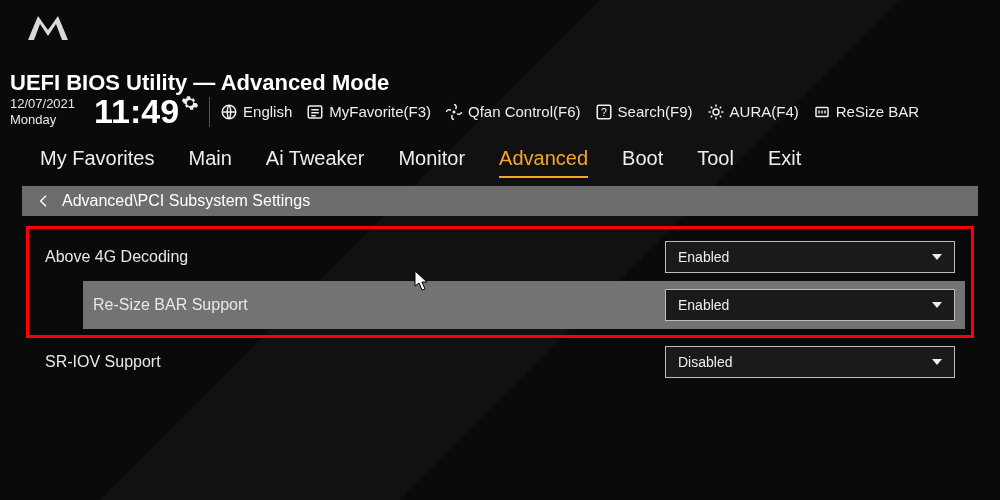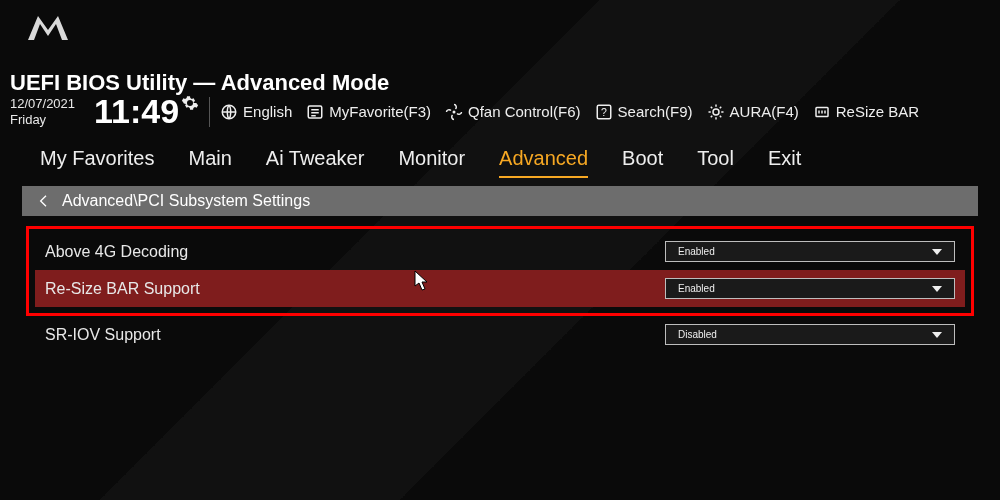--- a/index.html
+++ b/index.html
@@ -71,26 +71,26 @@
     margin: 10px 26px 0 26px;
   }
   .highlight-box {
     border: 3px solid #ff0000;
     padding: 4px 6px 6px 6px;
   }
   .row {
     display: flex; align-items: center; justify-content: space-between;
     padding: 8px 10px; font-size: 16px; gap: 28px;
   }
-  .row.hover { background: #7f1d1d; }
+  .row.hover { background: #737373; margin-left: 48px; }
   .select {
-    width: 290px; height: 21px;
+    width: 290px; height: 32px;
     background: #1a1a1a; border: 1px solid #bdbdbd;
     display: flex; align-items: center; justify-content: space-between;
-    padding: 0 12px; color: #eee; font-size: 10px; cursor: pointer;
+    padding: 0 12px; color: #eee; font-size: 14px; cursor: pointer;
   }
   .select .caret {
     width: 0; height: 0;
     border-left: 5px solid transparent;
     border-right: 5px solid transparent;
     border-top: 6px solid #eee;
   }
   .cursor {
     position: absolute; z-index: 10;
     left: 414px; top: 270px;
@@ -107,21 +107,21 @@
     <svg viewBox="0 0 56 38">
       <path d="M10 30 L20 6 L30 20 L40 6 L50 30 L44 30 L38 14 L30 26 L22 14 L16 30 Z" fill="#d9d9d9"></path>
     </svg>
   </div>
   <div class="title-text">UEFI BIOS Utility — Advanced Mode</div>
 </div>
 
 <div class="subhead">
   <div class="datetime">
     <div>12/07/2021</div>
-    <div>Friday</div>
+    <div>Monday</div>
   </div>
   <div class="clock">
     <span>11:49</span>
     <sup>
       <svg viewBox="0 0 24 24" width="18" height="18">
           <path fill="#eee" d="M12 8a4 4 0 100 8 4 4 0 000-8zm9 4a7 7 0 01-.1 1.2l2 1.6-2 3.4-2.4-.8a7 7 0 01-2 1.2l-.4 2.4h-4l-.4-2.4a7 7 0 01-2-1.2l-2.4.8-2-3.4 2-1.6A7 7 0 013 12a7 7 0 01.1-1.2l-2-1.6 2-3.4 2.4.8a7 7 0 012-1.2L8 3h4l.4 2.4a7 7 0 012 1.2l2.4-.8 2 3.4-2 1.6c.1.4.2.8.2 1.2z"></path>
         </svg>
     </sup>
   </div>
   <div class="vr"></div>

